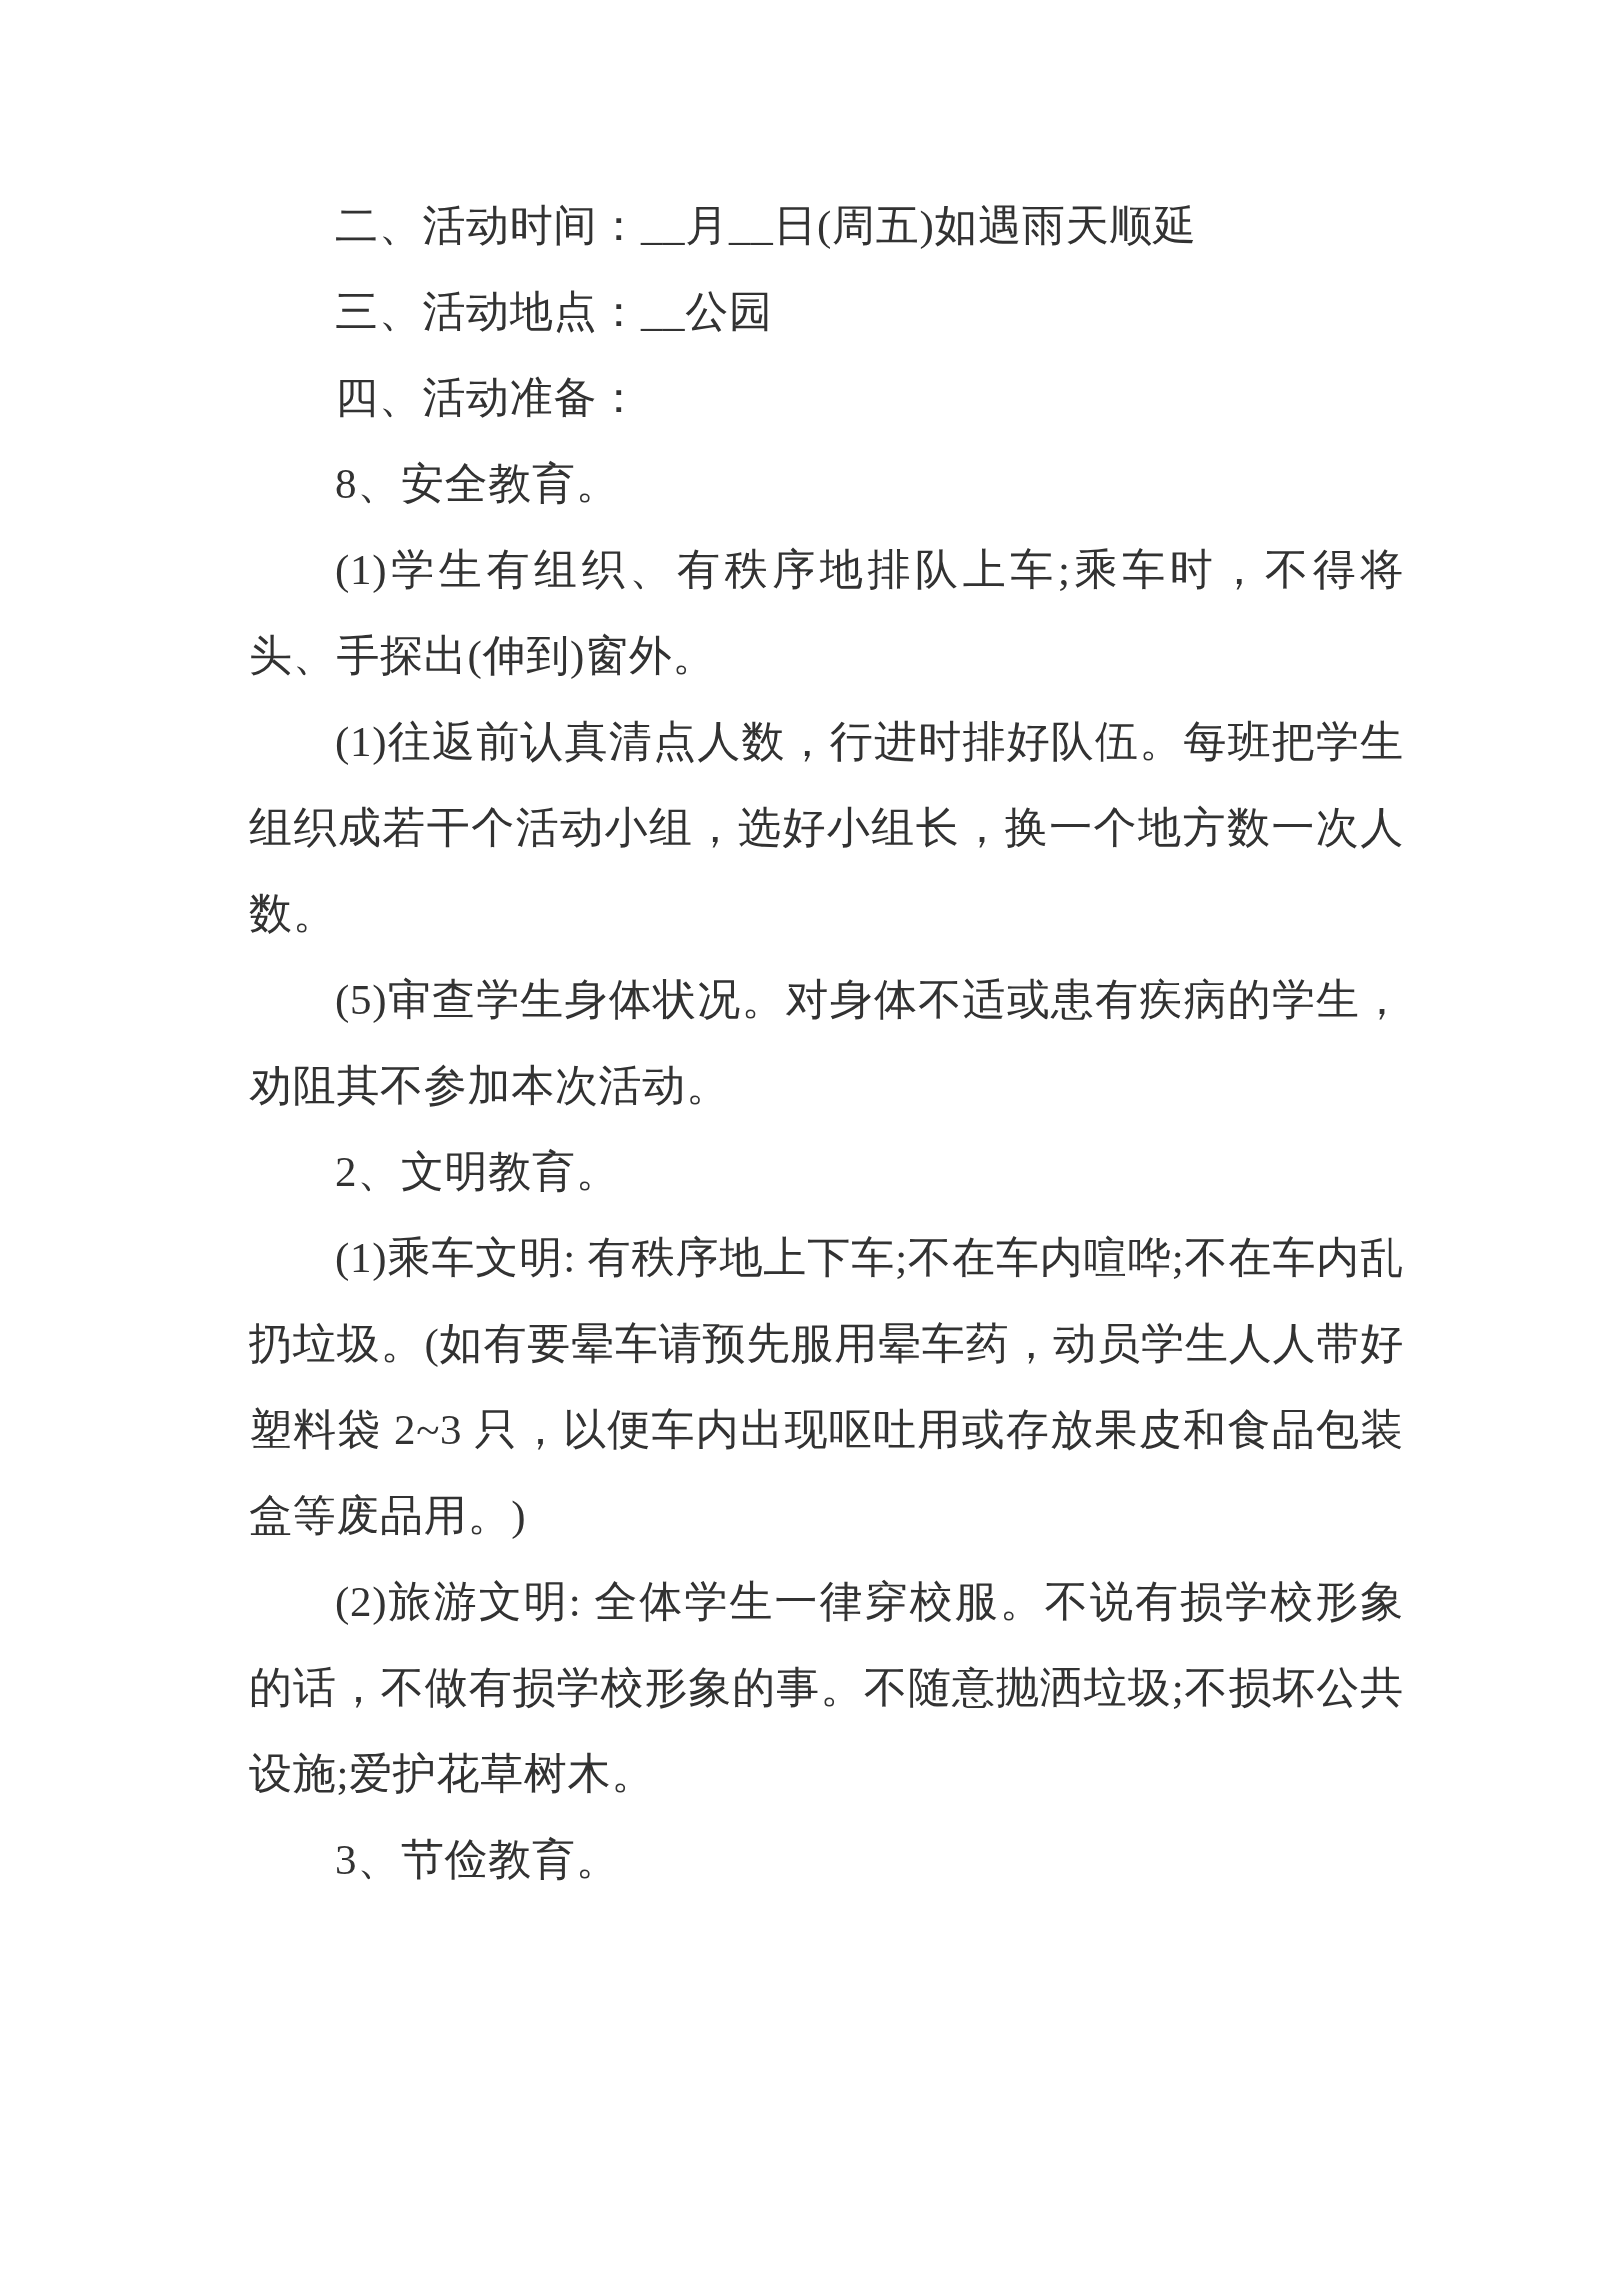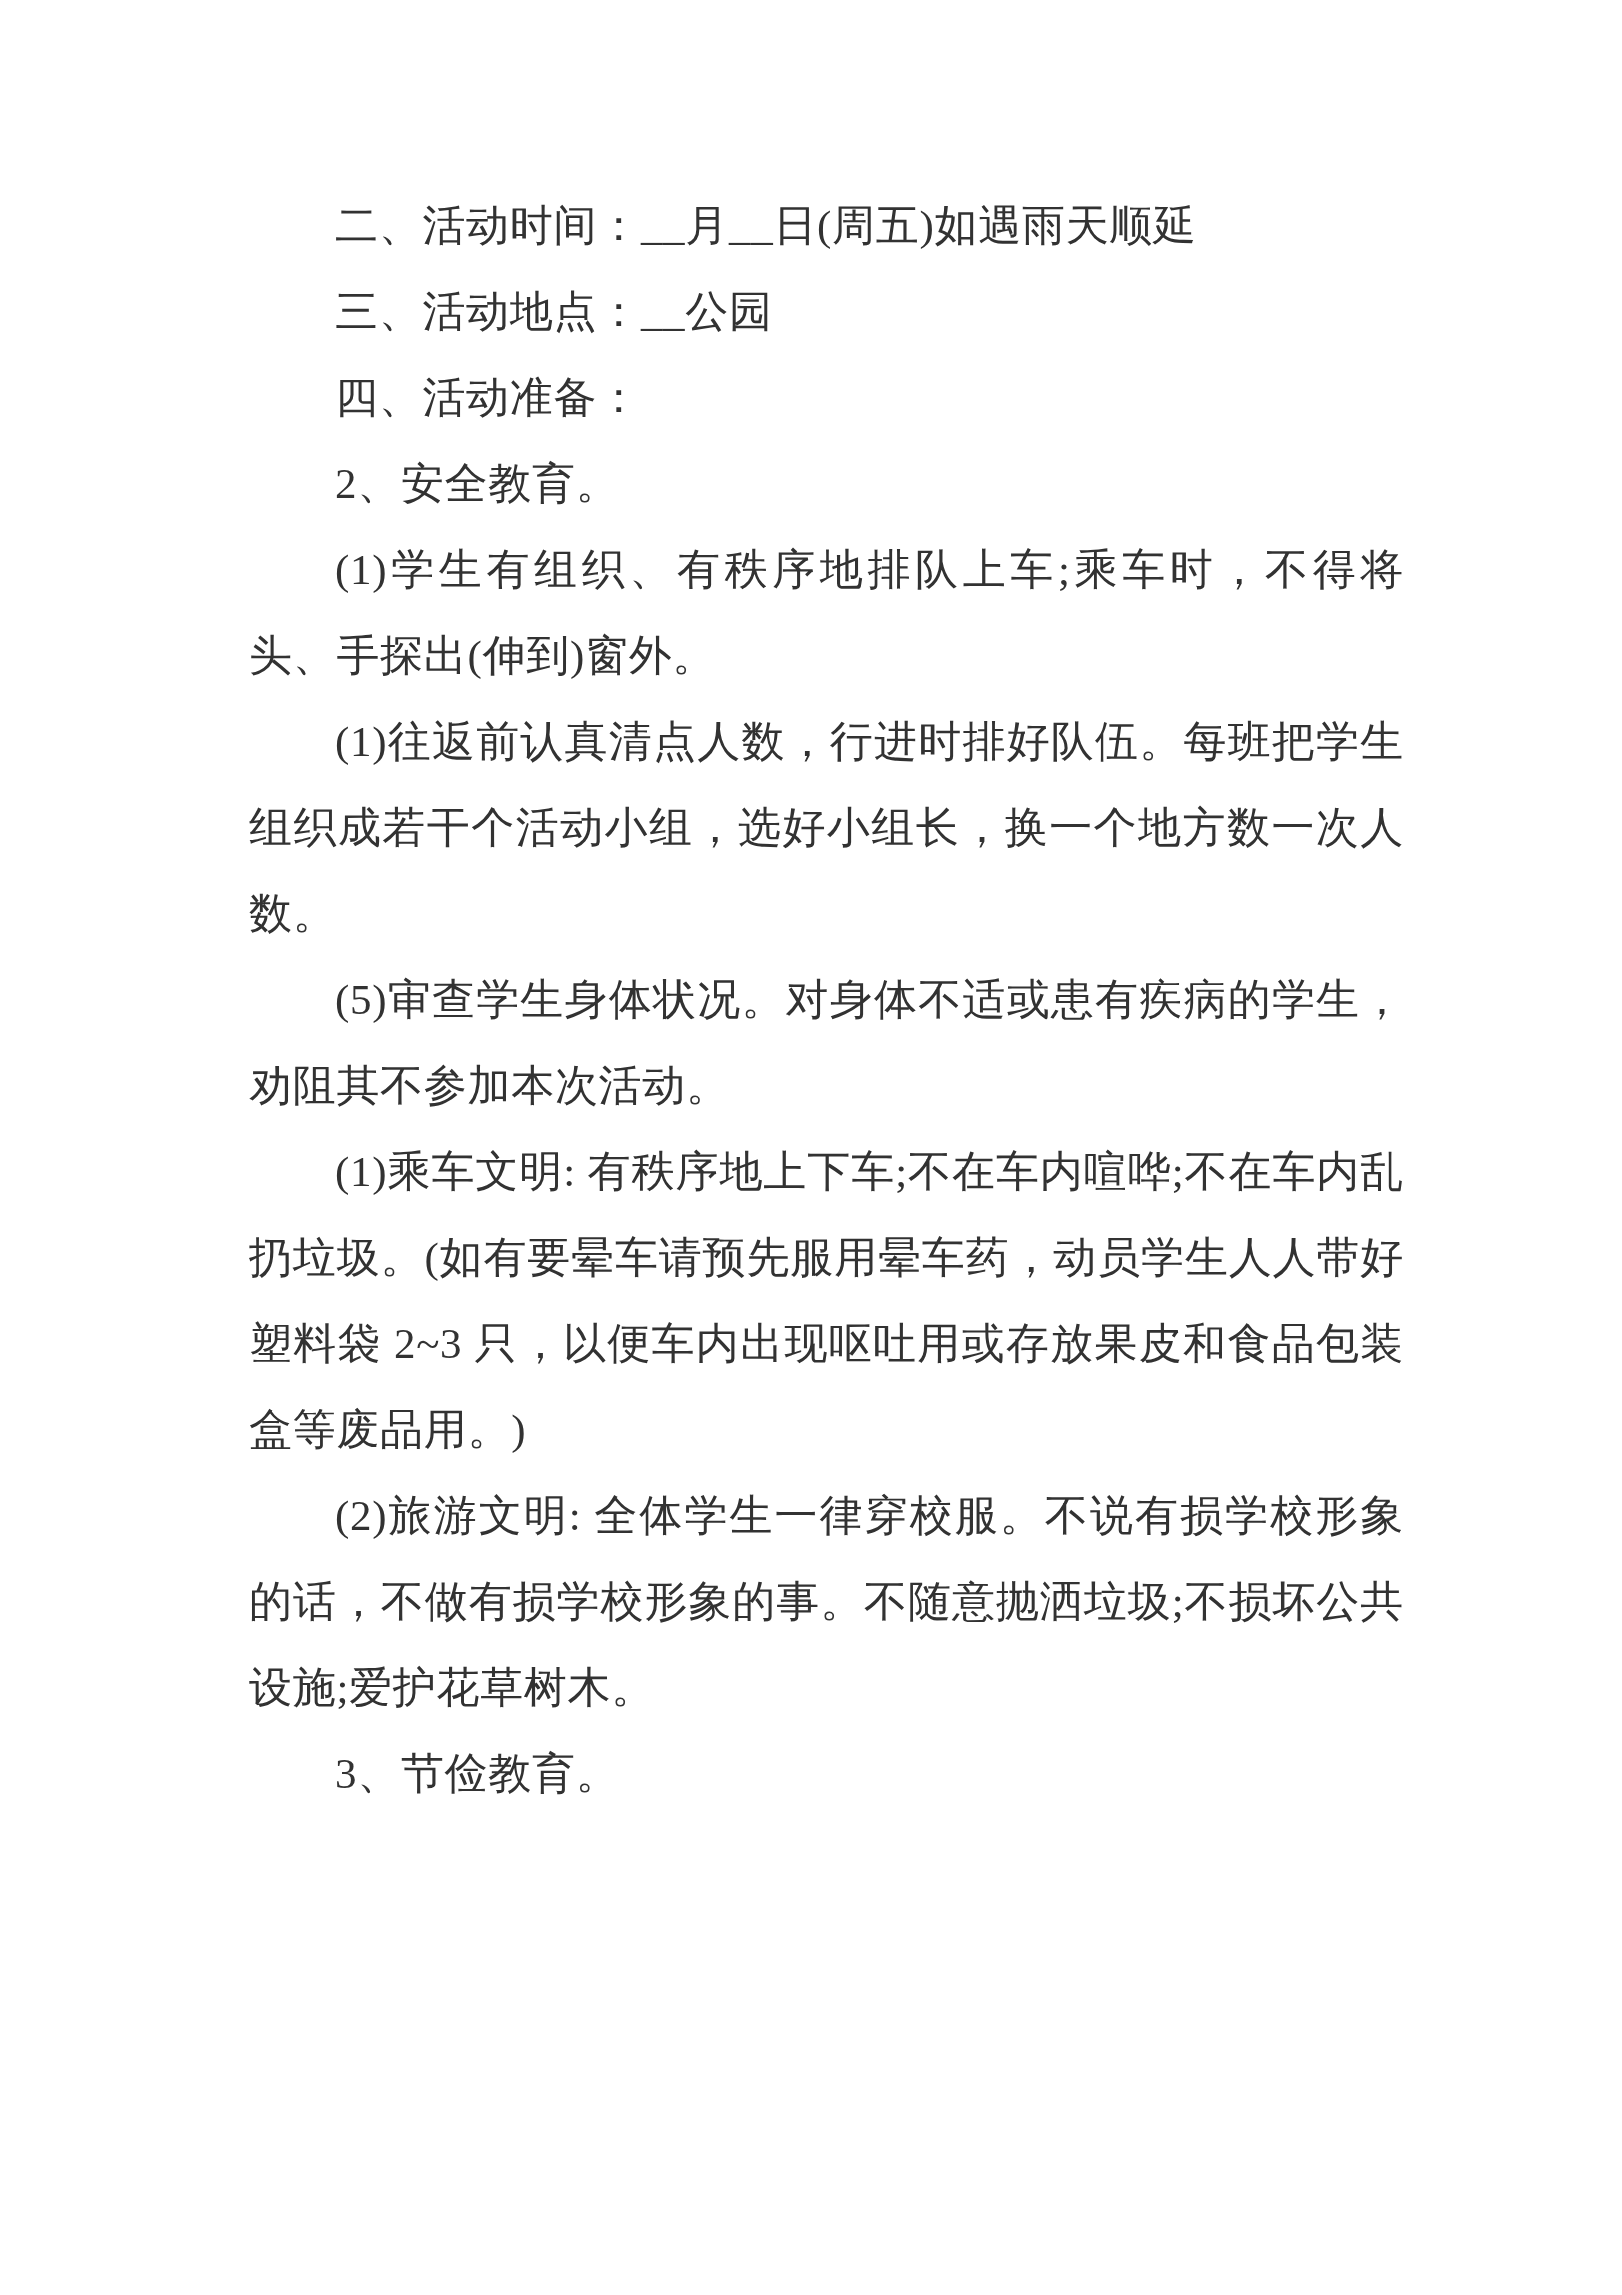--- a/index.html
+++ b/index.html
@@ -36,23 +36,24 @@
   }
 </style>
 </head>
 <body>
 
 <div class="page">
   <div class="doc-content">
     <p>二、活动时间：__月__日(周五)如遇雨天顺延</p>
     <p>三、活动地点：__公园</p>
     <p>四、活动准备：</p>
-    <p>2、安全教育。</p>
+    <p>8、安全教育。</p>
     <p>(1)学生有组织、有秩序地排队上车;乘车时，不得将头、手探出(伸到)窗外。</p>
     <p>(1)往返前认真清点人数，行进时排好队伍。每班把学生组织成若干个活动小组，选好小组长，换一个地方数一次人数。</p>
     <p>(5)审查学生身体状况。对身体不适或患有疾病的学生，劝阻其不参加本次活动。</p>
+    <p>2、文明教育。</p>
     <p>(1)乘车文明: 有秩序地上下车;不在车内喧哗;不在车内乱扔垃圾。(如有要晕车请预先服用晕车药，动员学生人人带好塑料袋 2~3 只，以便车内出现呕吐用或存放果皮和食品包装盒等废品用。)</p>
     <p>(2)旅游文明: 全体学生一律穿校服。不说有损学校形象的话，不做有损学校形象的事。不随意抛洒垃圾;不损坏公共设施;爱护花草树木。</p>
     <p>3、节俭教育。</p>
 
   </div>
 </div>
 
 
 </body></html>

